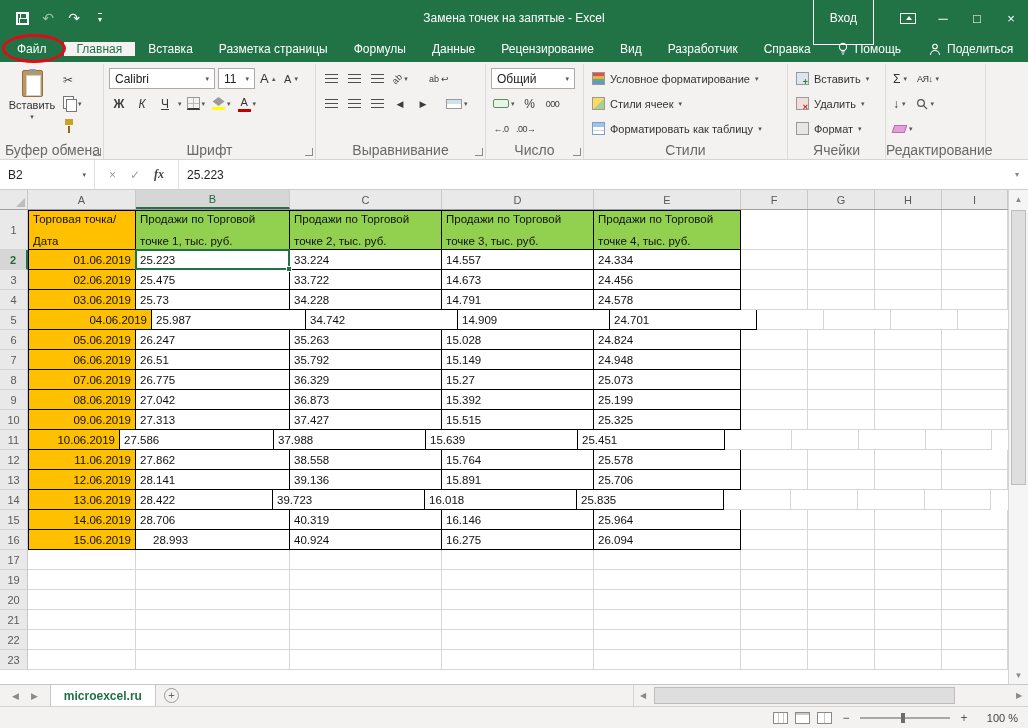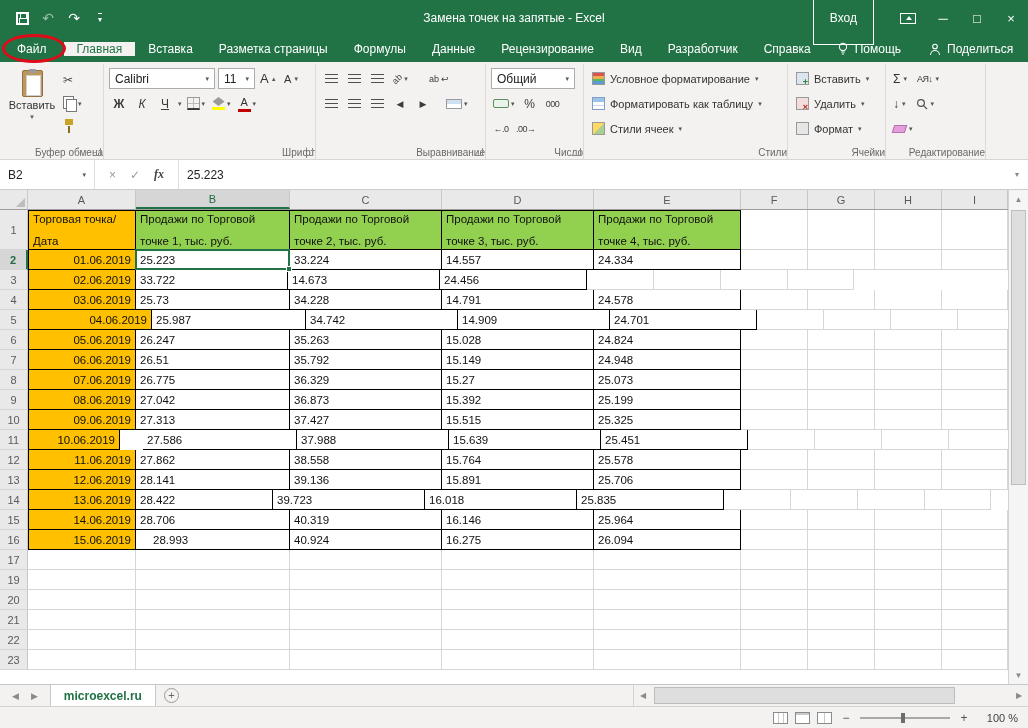--- a/index.html
+++ b/index.html
@@ -27,21 +27,21 @@
   .tab { padding:0 13px; display:flex; align-items:center; white-space:nowrap; }
   .tab.file { padding:0 17px; }
   .tab.active { background:#f3f2f1; color:#217346; }
   .file-oval { position:absolute; left:2px; top:-2px; width:64px; height:29px; border:3px solid #e00b18; border-radius:50%; pointer-events:none; z-index:5; }
   .tab-right { margin-left:auto; display:flex; align-items:center; padding-right:6px; gap:2px; }
   .tr-item { display:flex; align-items:center; gap:6px; padding:0 13px; height:100%; }
 
   
   .ribbon { height:98px; background:#f3f2f1; border-bottom:1px solid #d8d6d4; display:flex; padding:2px 0 0 2px; flex:0 0 auto; }
   .rgroup { position:relative; border-right:1px solid #dddbd9; padding:2px 5px 15px 5px; }
-  .rlabel { position:absolute; bottom:1px; left:0; right:0; text-align:right; font-size:10px; color:#696969; white-space:nowrap;margin-top:16px; }
+  .rlabel { position:absolute; bottom:1px; left:0; right:0; text-align:center; font-size:14px; color:#696969; white-space:nowrap;margin-top:16px; }
   .dlg { position:absolute; right:2px; bottom:3px; width:8px; height:8px; border-right:1px solid #8a8a8a; border-bottom:1px solid #8a8a8a; }
   .rrow { display:flex; align-items:center; gap:3px; height:25px; }
   .rbody { display:flex; }
   .dd { font-size:7px; color:#555; line-height:1; }
   .sbtn { height:22px; min-width:20px; display:flex; align-items:center; justify-content:center; gap:2px; font-size:12px; color:#3b3b3b; padding:0 2px; }
   .combo { background:#fff; border:1px solid #ababab; height:21px; display:flex; align-items:center; padding:0 5px; font-size:12px; color:#222; }
   .combo .dd { margin-left:auto; padding-left:5px; }
 
   .paste-btn { width:50px; display:flex; flex-direction:column; align-items:center; gap:2px; padding-top:4px; font-size:11px; color:#333; }
   .clipboard-icon { position:relative; width:21px; height:27px; background:#bd975e; border:1px solid #8f7142; border-radius:2px; }
@@ -346,27 +346,27 @@
       <span class="dlg"></span>
     </div>
 
     <div class="rgroup" style="width:204px">
       <div class="style-row">
         <span class="ic ic-cf"></span>
         <span>Условное форматирование</span>
         <span class="dd">▾</span>
       </div>
       <div class="style-row">
+        <span class="ic ic-styles"></span>
+        <span>Стили ячеек</span>
+        <span class="dd">▾</span>
+      </div>
+      <div class="style-row">
         <span class="ic ic-table"></span>
         <span>Форматировать как таблицу</span>
-        <span class="dd">▾</span>
-      </div>
-      <div class="style-row">
-        <span class="ic ic-styles"></span>
-        <span>Стили ячеек</span>
         <span class="dd">▾</span>
       </div>
       <div class="rlabel">Стили</div>
     </div>
 
     <div class="rgroup" style="width:98px">
       <div class="style-row">
         <span class="ic ic-ins"></span>
         <span>Вставить</span>
         <span class="dd">▾</span>
@@ -470,20 +470,21 @@
             <div class="cell table num" style="width: 152px;">14.557</div>
             <div class="cell table num" style="width: 147px;">24.334</div>
             <div class="cell" style="width: 67px;"></div>
             <div class="cell" style="width: 67px;"></div>
             <div class="cell" style="width: 67px;"></div>
             <div class="cell" style="width: 66px;"></div>
           </div>
           <div class="grid-row" style="height: 20px;">
             <div class="rowhdr" style="height: 20px;">3</div>
             <div class="cell table orange date first" style="width: 108px;">02.06.2019</div>
+            <div class="cell table num" style="width: 154px;">25.475</div>
             <div class="cell table num" style="width: 152px;">33.722</div>
             <div class="cell table num" style="width: 152px;">14.673</div>
             <div class="cell table num" style="width: 147px;">24.456</div>
             <div class="cell" style="width: 67px;"></div>
             <div class="cell" style="width: 67px;"></div>
             <div class="cell" style="width: 67px;"></div>
             <div class="cell" style="width: 66px;"></div>
           </div>
           <div class="grid-row" style="height: 20px;">
             <div class="rowhdr" style="height: 20px;">4</div>
@@ -565,21 +566,21 @@
             <div class="cell table num" style="width: 152px;">15.515</div>
             <div class="cell table num" style="width: 147px;">25.325</div>
             <div class="cell" style="width: 67px;"></div>
             <div class="cell" style="width: 67px;"></div>
             <div class="cell" style="width: 67px;"></div>
             <div class="cell" style="width: 66px;"></div>
           </div>
           <div class="grid-row" style="height: 20px;">
             <div class="rowhdr" style="height: 20px;">11</div>
             <div class="cell table orange date first" style="width: 92px;">10.06.2019</div>
-            <div class="cell table num" style="width: 154px; margin-left: 23px;">27.586</div>
+            <div class="cell table num" style="width: 154px;">27.586</div>
             <div class="cell table num" style="width: 152px;">37.988</div>
             <div class="cell table num" style="width: 152px;">15.639</div>
             <div class="cell table num" style="width: 147px;">25.451</div>
             <div class="cell" style="width: 67px;"></div>
             <div class="cell" style="width: 67px;"></div>
             <div class="cell" style="width: 67px;"></div>
             <div class="cell" style="width: 66px;"></div>
           </div>
           <div class="grid-row" style="height: 20px;">
             <div class="rowhdr" style="height: 20px;">12</div>

